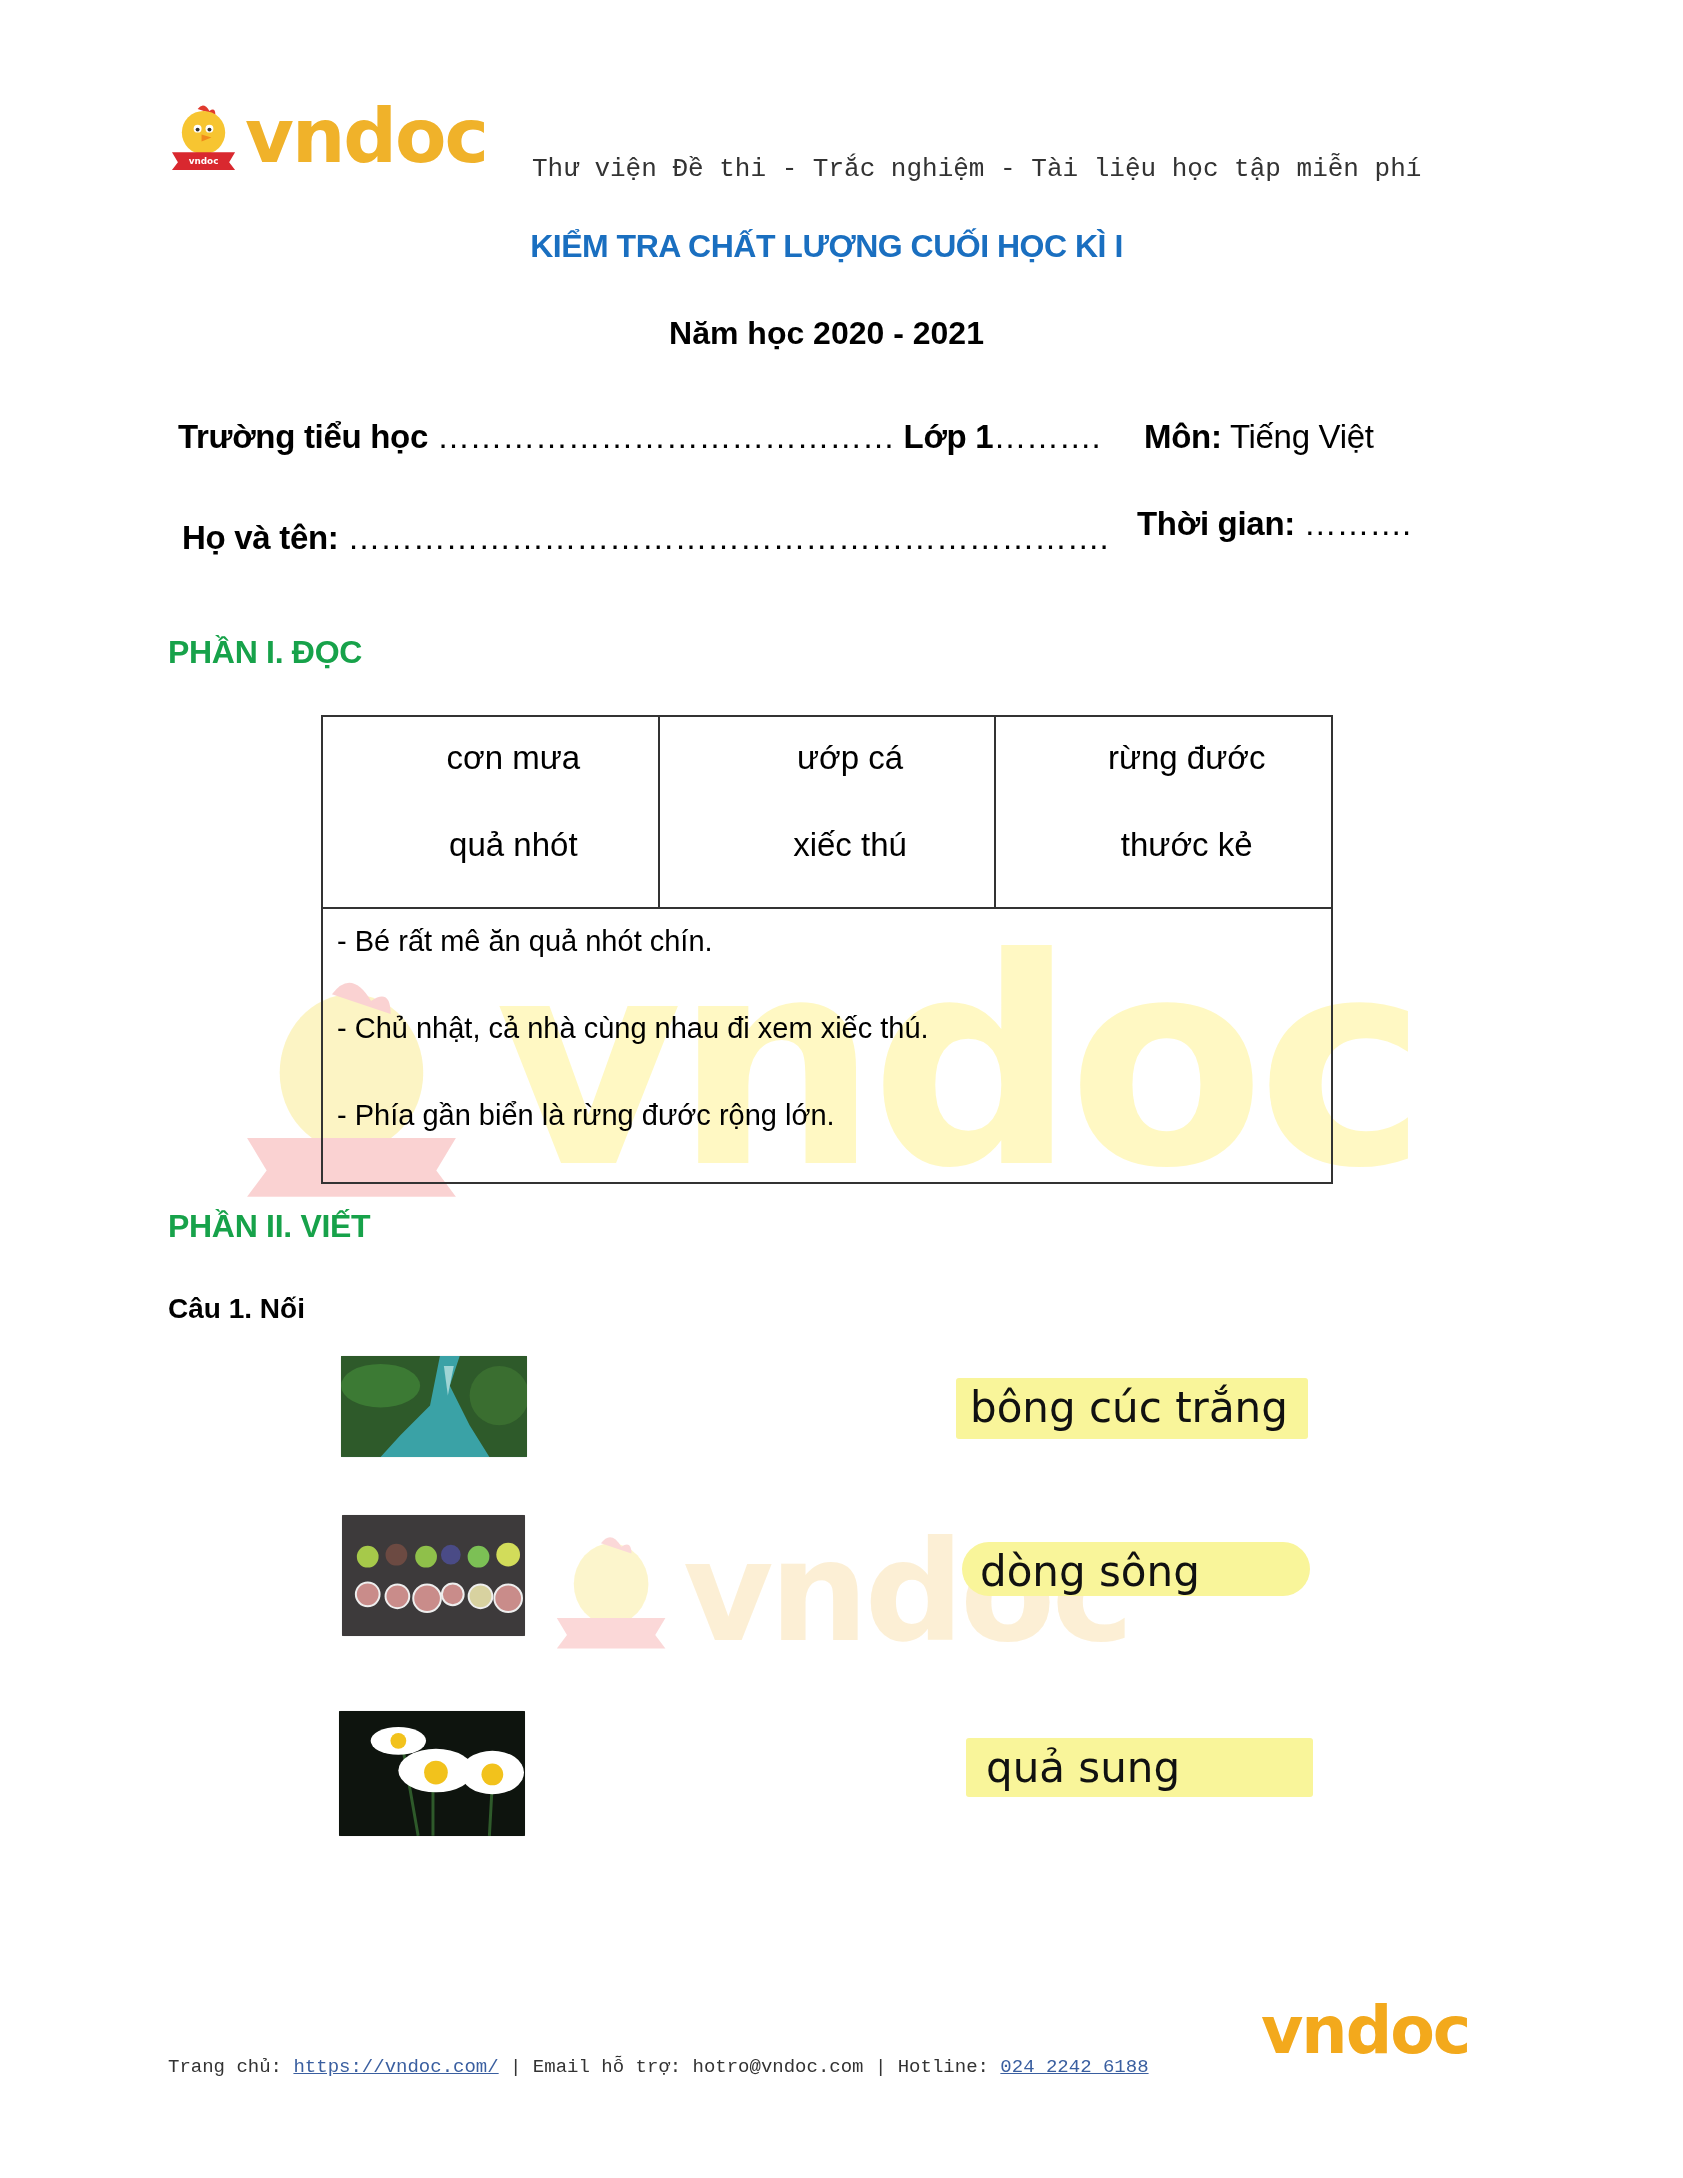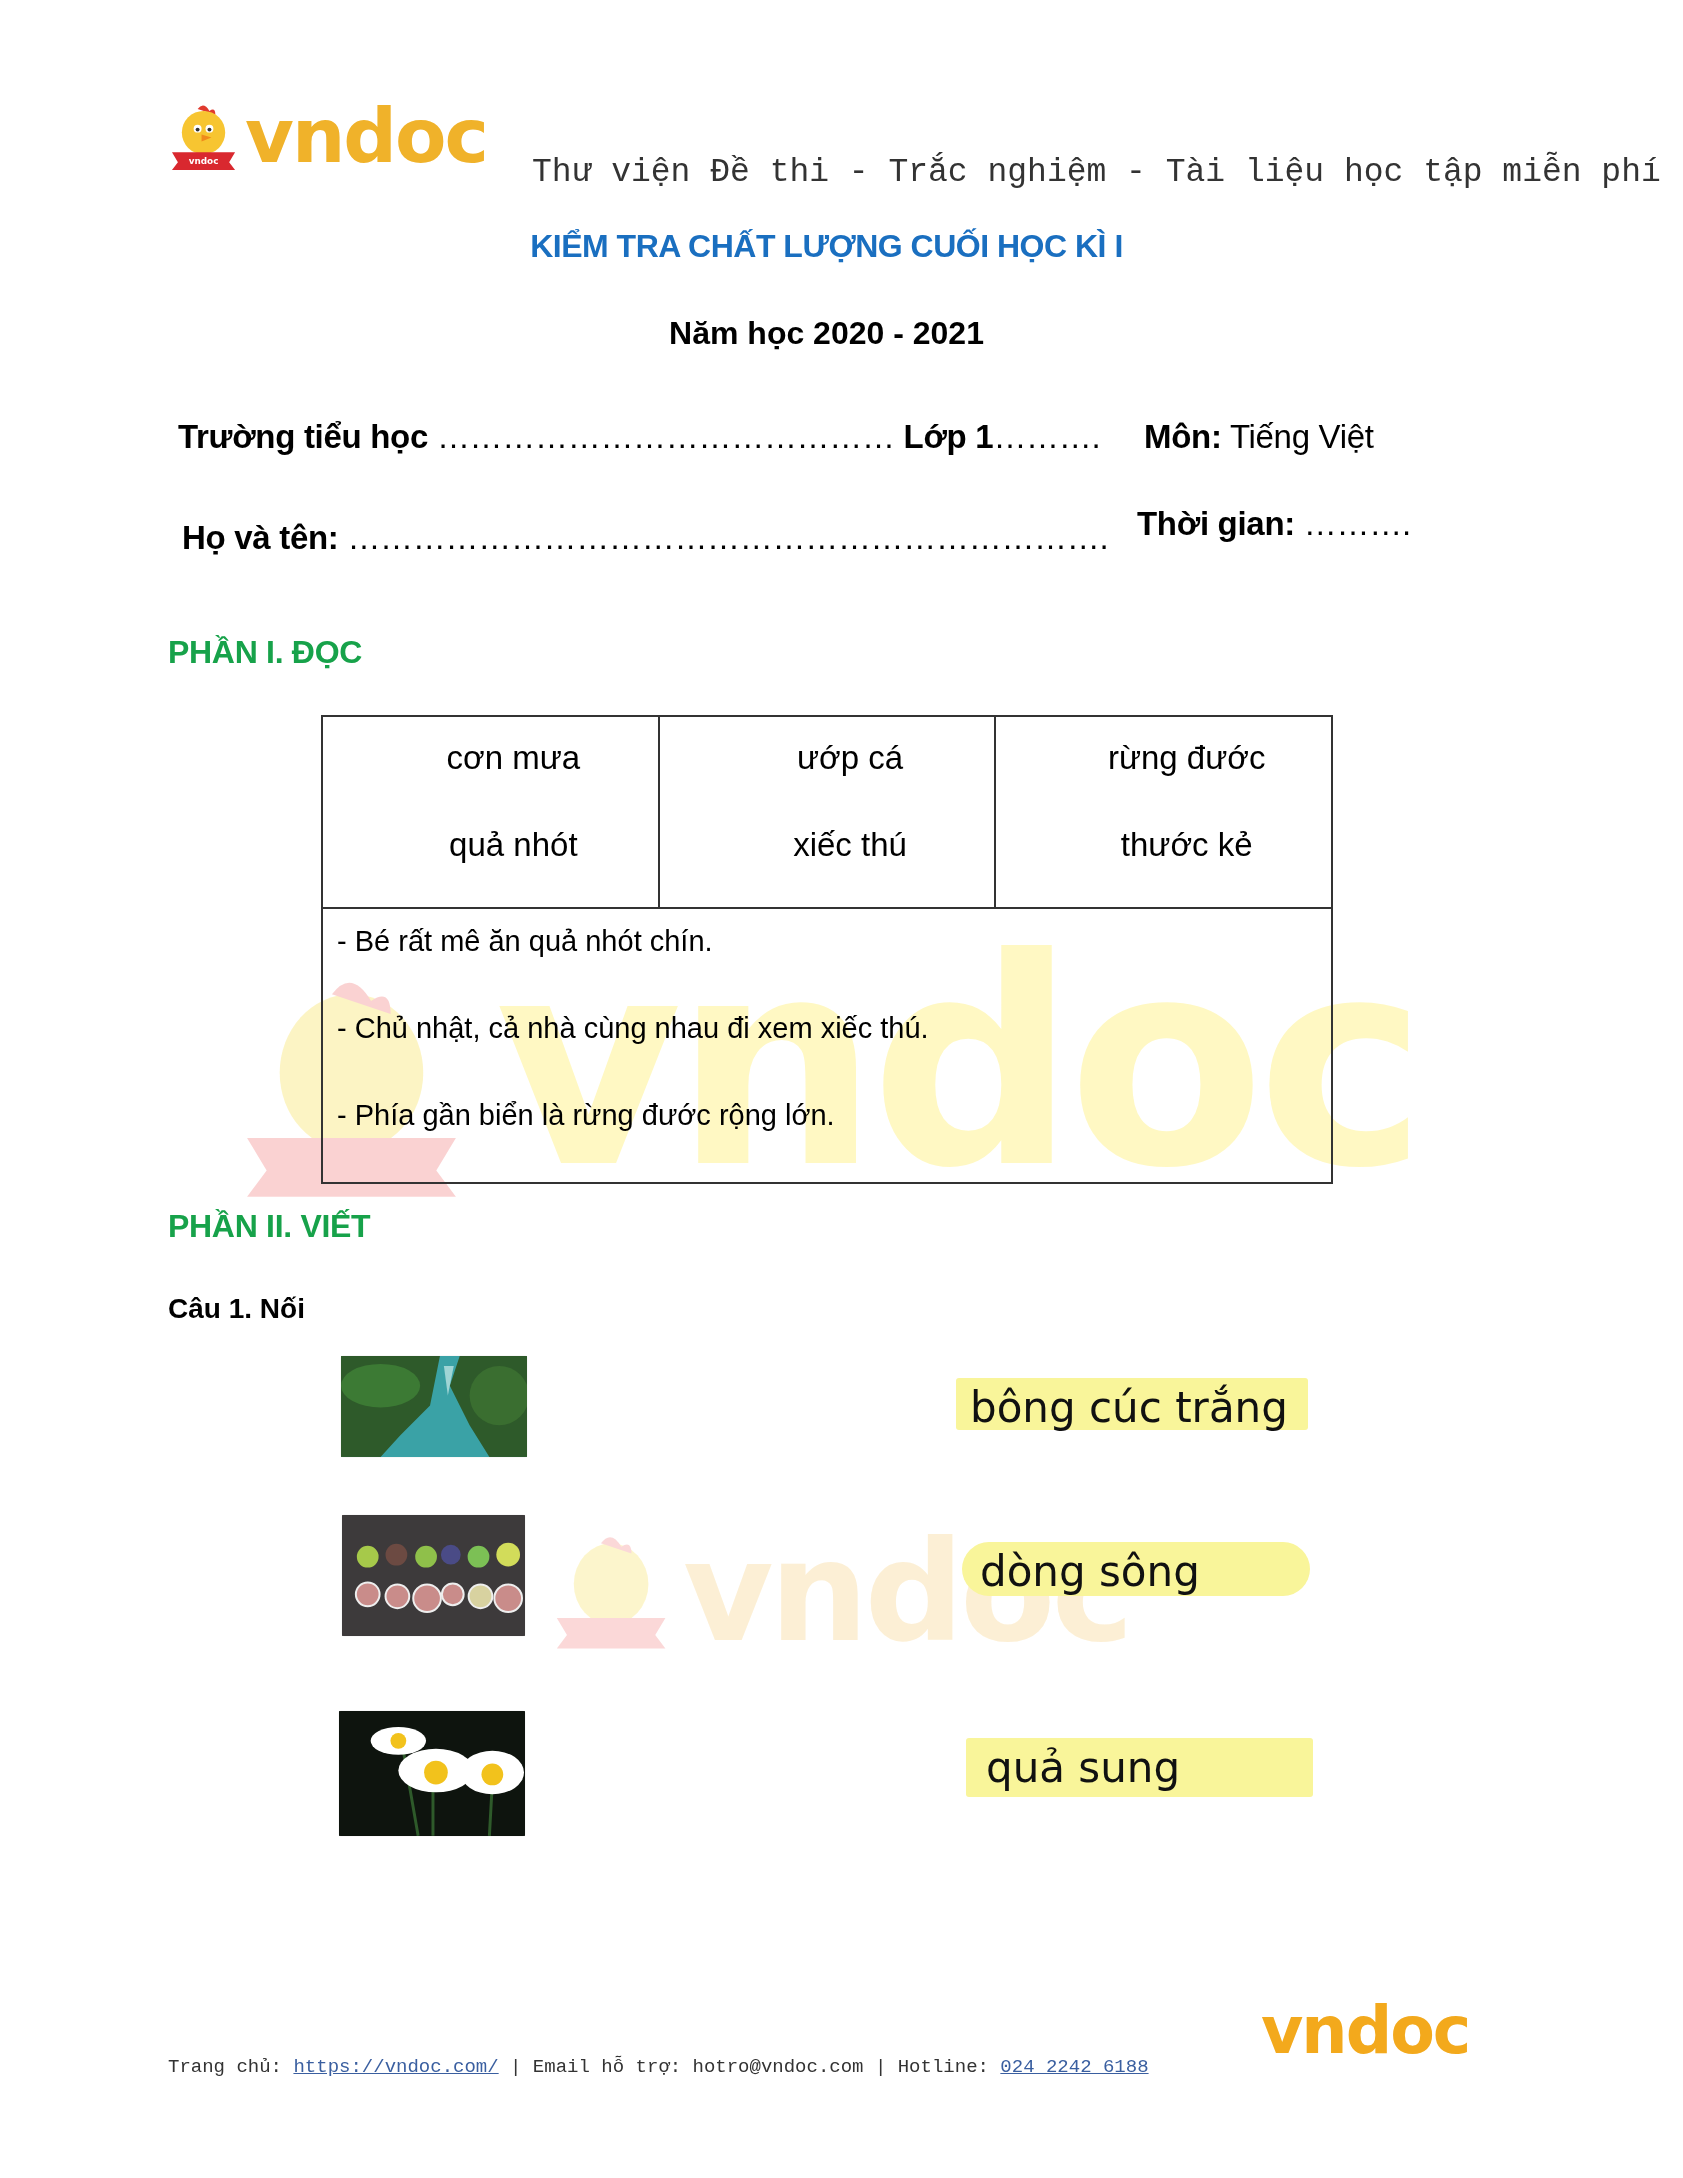--- a/index.html
+++ b/index.html
@@ -7,21 +7,21 @@
          font-family: "Liberation Sans", "DejaVu Sans", sans-serif; color: #000; }
   .abs { position: absolute; }
 
   
   .logo { left: 168px; top: 99px; width: 317px; height: 79px; }
   .logo-word { font-family: "DejaVu Sans", sans-serif; font-weight: bold; font-size: 75px;
                color: #f0b22a; letter-spacing: -2px; line-height: 1; position: absolute;
                left: 77px; top: 0px; }
   .chick { position: absolute; left: 0; top: 4px; width: 75px; height: 69px; }
   .tagline { left: 532px; top: 154px; font-family: "Liberation Mono", "DejaVu Sans Mono", monospace;
-             font-size: 33px; color: #333; white-space: nowrap; }
+             font-size: 26px; color: #333; white-space: nowrap; }
 
   .title { left: 0; width: 1653px; top: 228px; text-align: center; color: #1a6fc0;
            font-weight: bold; font-size: 32px; letter-spacing: -0.5px; }
   .year { left: 0; width: 1653px; top: 315px; text-align: center; font-weight: bold; font-size: 32px; }
 
   .info { font-size: 33px; white-space: nowrap; letter-spacing: -0.3px; }
   .info b { font-weight: bold; }
 
   .section { color: #17a24a; font-weight: bold; font-size: 32px; left: 168px; letter-spacing: -0.3px; }
   .question { font-weight: bold; font-size: 28px; left: 168px; }
@@ -180,21 +180,21 @@
       <ellipse cx="60" cy="30" rx="28" ry="14"></ellipse>
       <ellipse cx="98" cy="60" rx="38" ry="22"></ellipse>
       <ellipse cx="155" cy="62" rx="32" ry="22"></ellipse>
     </g>
     <circle cx="60" cy="30" r="8" fill="#f2c21c"></circle>
     <circle cx="98" cy="62" r="12" fill="#f2c21c"></circle>
     <circle cx="155" cy="64" r="11" fill="#f2c21c"></circle>
   </svg>
 </div>
 
-<div class="label-box" style="left:956px; top:1378px; width:352px; height:52px;">bông cúc trắng</div>
+<div class="label-box" style="left:956px; top:1378px; width:352px; height:61px;">bông cúc trắng</div>
 <div class="label-box" style="left:962px; top:1542px; width:348px; height:54px; padding-left:18px;border-radius:28px;">dòng sông</div>
 <div class="label-box" style="left:966px; top:1738px; width:347px; height:59px; padding-left:20px;">quả sung</div>
 
 <div class="abs footer">
   <span>Trang chủ: </span><a>https://vndoc.com/</a><span> | Email hỗ trợ: hotro@vndoc.com | Hotline: </span><a>024 2242 6188</a>
 </div>
 <div class="abs footer-logo">vndoc</div>
 
 
 </body></html>

